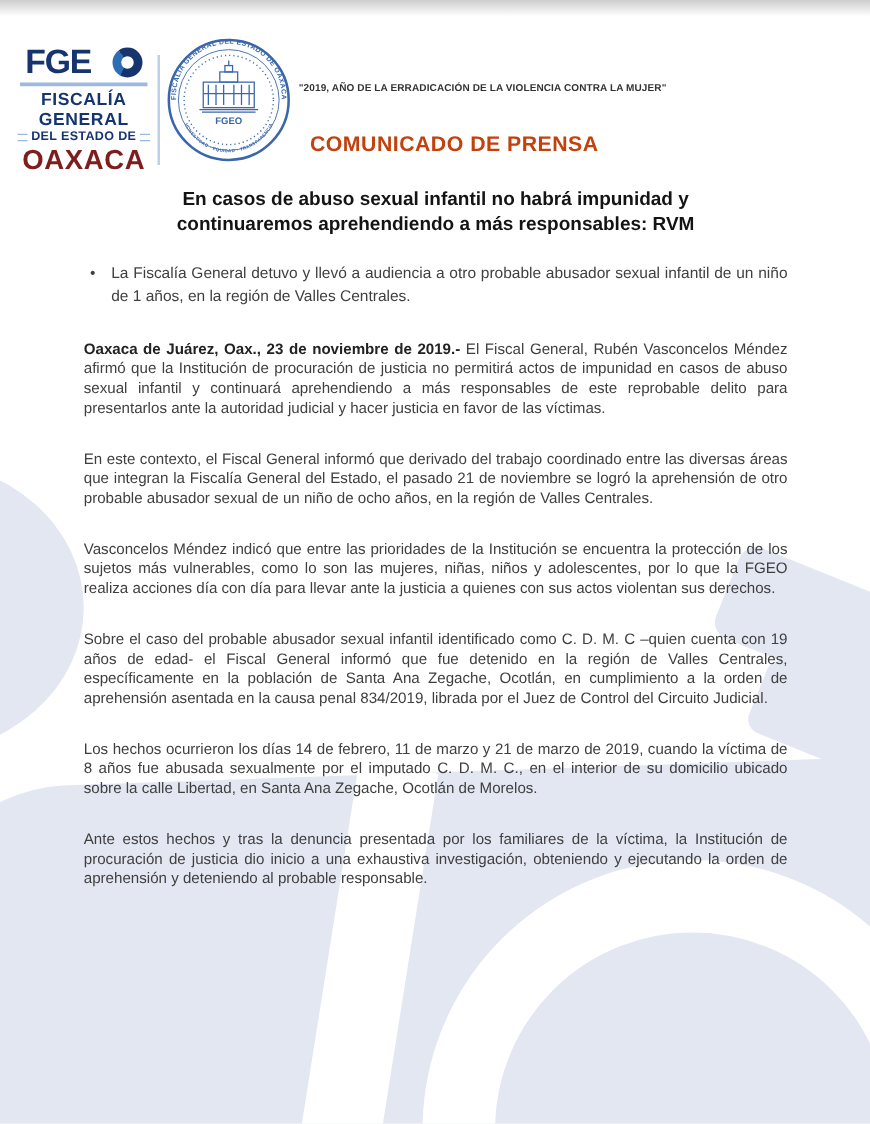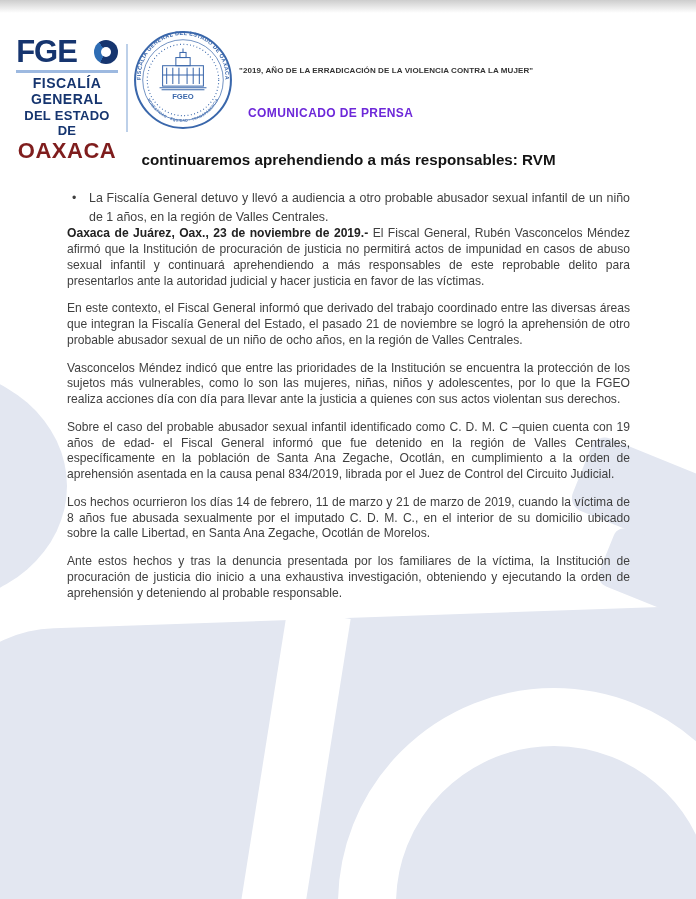--- a/index.html
+++ b/index.html
@@ -15,44 +15,44 @@
   .wm-chev1{left:575px;top:468px;width:200px;height:78px;border-radius:14px;transform:rotate(22deg);}
   .wm-chev2{left:600px;top:556px;width:180px;height:62px;border-radius:12px;transform:rotate(22deg);}
   .wm-bottom{left:-70px;top:618px;width:840px;height:380px;border-radius:130px 0 0 0;transform:rotate(-2deg);}
   .wm-white{position:absolute;background:#ffffff;z-index:0;}
   .wm-band{left:262px;top:612px;width:64px;height:320px;transform:rotate(9deg);}
   .wm-ring{position:absolute;left:338px;top:688px;width:432px;height:432px;border-radius:50%;
     border:58px solid #fff;box-sizing:border-box;background:transparent;z-index:0;}
   
   .logo{position:absolute;left:14px;top:36px;width:106px;text-align:center;color:#16356f;z-index:2;}
   .logo-row1{display:flex;align-items:center;justify-content:center;gap:17px;
-    font-weight:800;font-size:31px;letter-spacing:-1px;line-height:1;}
+    font-weight:800;font-size:27px;letter-spacing:-1px;line-height:1;}
   .fgeo-o{position:relative;width:24px;height:24px;border-radius:50%;flex:none;
     background:conic-gradient(from 210deg,#2e6db4 0 115deg,#16356f 115deg 360deg);}
   .fgeo-o i{position:absolute;inset:7px;background:#fff;border-radius:50%;}
   .logo-rule{height:3px;background:#9db9e0;margin:3px 2px;}
   .logo-w1,.logo-w2{font-weight:800;font-size:14px;letter-spacing:0.5px;line-height:1.12;}
   .logo-estado{display:flex;align-items:center;gap:3px;margin:1px 0;
-    font-size:13px;font-weight:700;letter-spacing:0.3px;}
+    font-size:10px;font-weight:700;letter-spacing:0.3px;}
   .estado-line{flex:1;height:4px;border-top:1px solid #9db9e0;border-bottom:1px solid #9db9e0;}
   .logo-w4{font-weight:800;font-size:22px;letter-spacing:0.5px;color:#7f1d1d;line-height:1.05;}
   .header-divider{position:absolute;left:126px;top:44px;width:2px;height:88px;background:#bdd0e9;z-index:2;}
   .seal{position:absolute;left:132px;top:26px;width:102px;height:108px;z-index:2;}
   .legend{position:absolute;left:239px;top:66px;width:436px;font-size:8px;font-weight:700;
     color:#333;letter-spacing:0.1px;z-index:2;}
-  .doc-type{position:absolute;left:248px;top:106px;font-size:12px;font-weight:800;
-    color:#6d28d9;letter-spacing:0.4px;z-index:2;}
+  .doc-type{position:absolute;left:248px;top:106px;font-size:17px;font-weight:800;
+    color:#c2410c;letter-spacing:0.4px;z-index:2;}
   
   .body{position:absolute;left:67px;top:150px;width:563px;z-index:1;
     font-size:12.1px;line-height:1.3;color:#3f3f3f;}
   .title{text-align:center;font-weight:800;font-size:15.2px;line-height:1.33;color:#141414;}
   .bullet-item{display:flex;margin-top:19px;padding-left:5px;font-size:12.4px;line-height:1.5;}
   .bullet-marker{width:17px;flex:none;}
   .bullet-text{flex:1;text-align:justify;}
-  .para{margin-top:0;text-align:justify;}
+  .para{margin-top:25px;text-align:justify;}
   .para .lead{font-weight:bold;color:#222;}
 </style>
 </head>
 <body>
 
 <div class="page">
 
   <div class="top-shadow"></div>
   <div class="wm wm-left"></div>
   <div class="wm wm-chev1"></div>
@@ -114,20 +114,21 @@
       </g>
       <text x="50" y="68.5" text-anchor="middle" font-size="7.5" font-weight="bold" fill="#3a67ab" font-family="Liberation Sans, sans-serif">FGEO</text>
     </svg>
   </div>
 
   <div class="legend">"2019, AÑO DE LA ERRADICACIÓN DE LA VIOLENCIA CONTRA LA MUJER"</div>
   <div class="doc-type">COMUNICADO DE PRENSA</div>
 
   <div class="body">
     <div class="title">
+      <div>En casos de abuso sexual infantil no habrá impunidad y</div>
       <div>continuaremos aprehendiendo a más responsables: RVM</div>
     </div>
 
     <div class="bullet-item">
       <span class="bullet-marker">•</span>
       <span class="bullet-text">La Fiscalía General detuvo y llevó a audiencia a otro probable abusador sexual infantil de un niño de 1 años, en la región de Valles Centrales.</span>
     </div>
 
     <p class="para"><span class="lead">Oaxaca de Juárez, Oax., 23 de noviembre de 2019.-</span><span> El Fiscal General, Rubén Vasconcelos Méndez afirmó que la Institución de procuración de justicia no permitirá actos de impunidad en casos de abuso sexual infantil y continuará aprehendiendo a más responsables de este reprobable delito para presentarlos ante la autoridad judicial y hacer justicia en favor de las víctimas.</span></p>
     <p class="para"><span>En este contexto, el Fiscal General informó que derivado del trabajo coordinado entre las diversas áreas que integran la Fiscalía General del Estado, el pasado 21 de noviembre se logró la aprehensión de otro probable abusador sexual de un niño de ocho años, en la región de Valles Centrales.</span></p>

